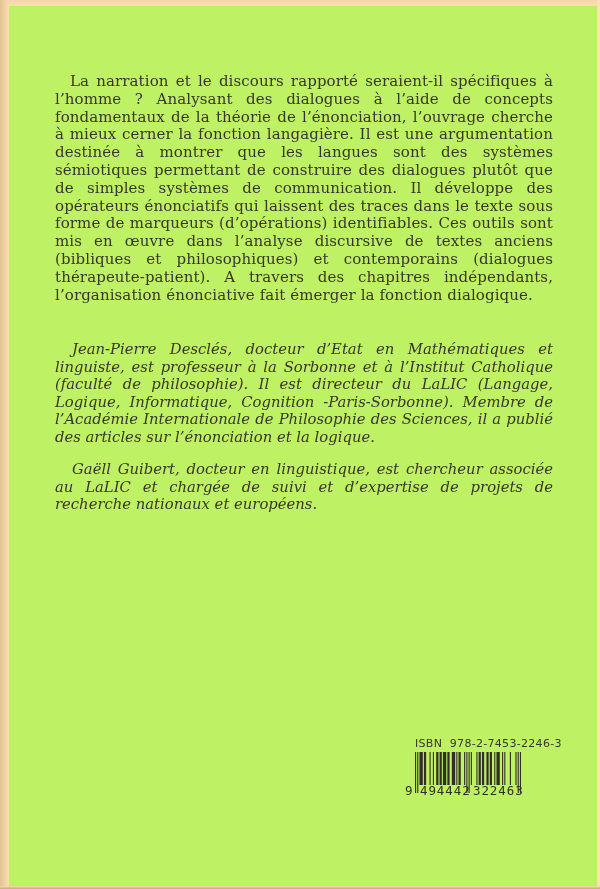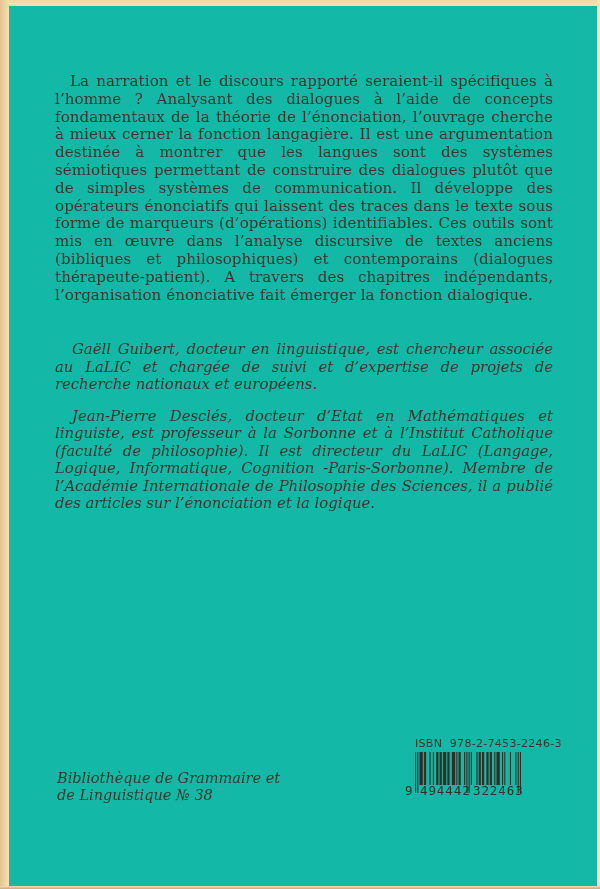--- a/index.html
+++ b/index.html
@@ -1,20 +1,20 @@
 <!DOCTYPE html>
 <html><head>
 <meta charset="utf-8">
 <style>
   html, body { margin: 0; padding: 0; }
   .cover {
     position: relative;
     width: 600px;
     height: 889px;
-    background: #14b8a6;
+    background: #bef264;
     overflow: hidden;
     font-family: "DejaVu Serif", "Liberation Serif", serif;
     color: #3a352c;
   }
   .edge-left {
     position: absolute; left: 0; top: 0; bottom: 0; width: 9px;
     background: linear-gradient(to right, #e2c392, #f1d4a3 55%, #fcdfae);
   }
   .edge-top {
     position: absolute; left: 0; top: 0; right: 0; height: 6px;
@@ -91,28 +91,24 @@
 <body>
 
 <div class="cover">
   <div class="edge-top"></div>
   <div class="edge-left"></div>
   <div class="edge-right"></div>
   <div class="edge-bottom"></div>
 
   <main class="text-block">
     <p class="blurb">La narration et le discours rapporté seraient-il spécifiques à l’homme ? Analysant des dialogues à l’aide de concepts fondamentaux de la théorie de l’énonciation, l’ouvrage cherche à mieux cerner la fonction langagière. Il est une argumentation destinée à montrer que les langues sont des systèmes sémiotiques permettant de construire des dialogues plutôt que de simples systèmes de communication. Il développe des opérateurs énonciatifs qui laissent des traces dans le texte sous forme de marqueurs (d’opérations) identifiables. Ces outils sont mis en œuvre dans l’analyse discursive de textes anciens (bibliques et philosophiques) et contemporains (dialogues thérapeute-patient). A travers des chapitres indépendants, l’organisation énonciative fait émerger la fonction dialogique.</p>
+    <p class="bio bio-1">Jean-Pierre Desclés, docteur d’Etat en Mathématiques et linguiste, est professeur à la Sorbonne et à l’Institut Catholique (faculté de philosophie). Il est directeur du LaLIC (Langage, Logique, Informatique, Cognition -Paris-Sorbonne). Membre de l’Académie Internationale de Philosophie des Sciences, il a publié des articles sur l’énonciation et la logique.</p>
     <p class="bio bio-2">Gaëll Guibert, docteur en linguistique, est chercheur associée au LaLIC et chargée de suivi et d’expertise de projets de recherche nationaux et européens.</p>
-    <p class="bio bio-1">Jean-Pierre Desclés, docteur d’Etat en Mathématiques et linguiste, est professeur à la Sorbonne et à l’Institut Catholique (faculté de philosophie). Il est directeur du LaLIC (Langage, Logique, Informatique, Cognition -Paris-Sorbonne). Membre de l’Académie Internationale de Philosophie des Sciences, il a publié des articles sur l’énonciation et la logique.</p>
   </main>
 
-  <div class="collection">
-    <div>Bibliothèque de Grammaire et</div>
-    <div>de Linguistique № 38</div>
-  </div>
 
   <div class="barcode">
     <div class="isbn-label">ISBN  978-2-7453-2246-3</div>
     <div class="bars-row">
       <svg id="ean-bars" width="106" height="41" viewBox="0 0 95 41" preserveAspectRatio="none" fill="#332e26">
           <rect x="0" y="0" width="1" height="41"></rect>
           <rect x="2" y="0" width="1" height="41"></rect>
           <rect x="4" y="0" width="3" height="33"></rect>
           <rect x="8" y="0" width="2" height="33"></rect>
           <rect x="13" y="0" width="1" height="33"></rect>

